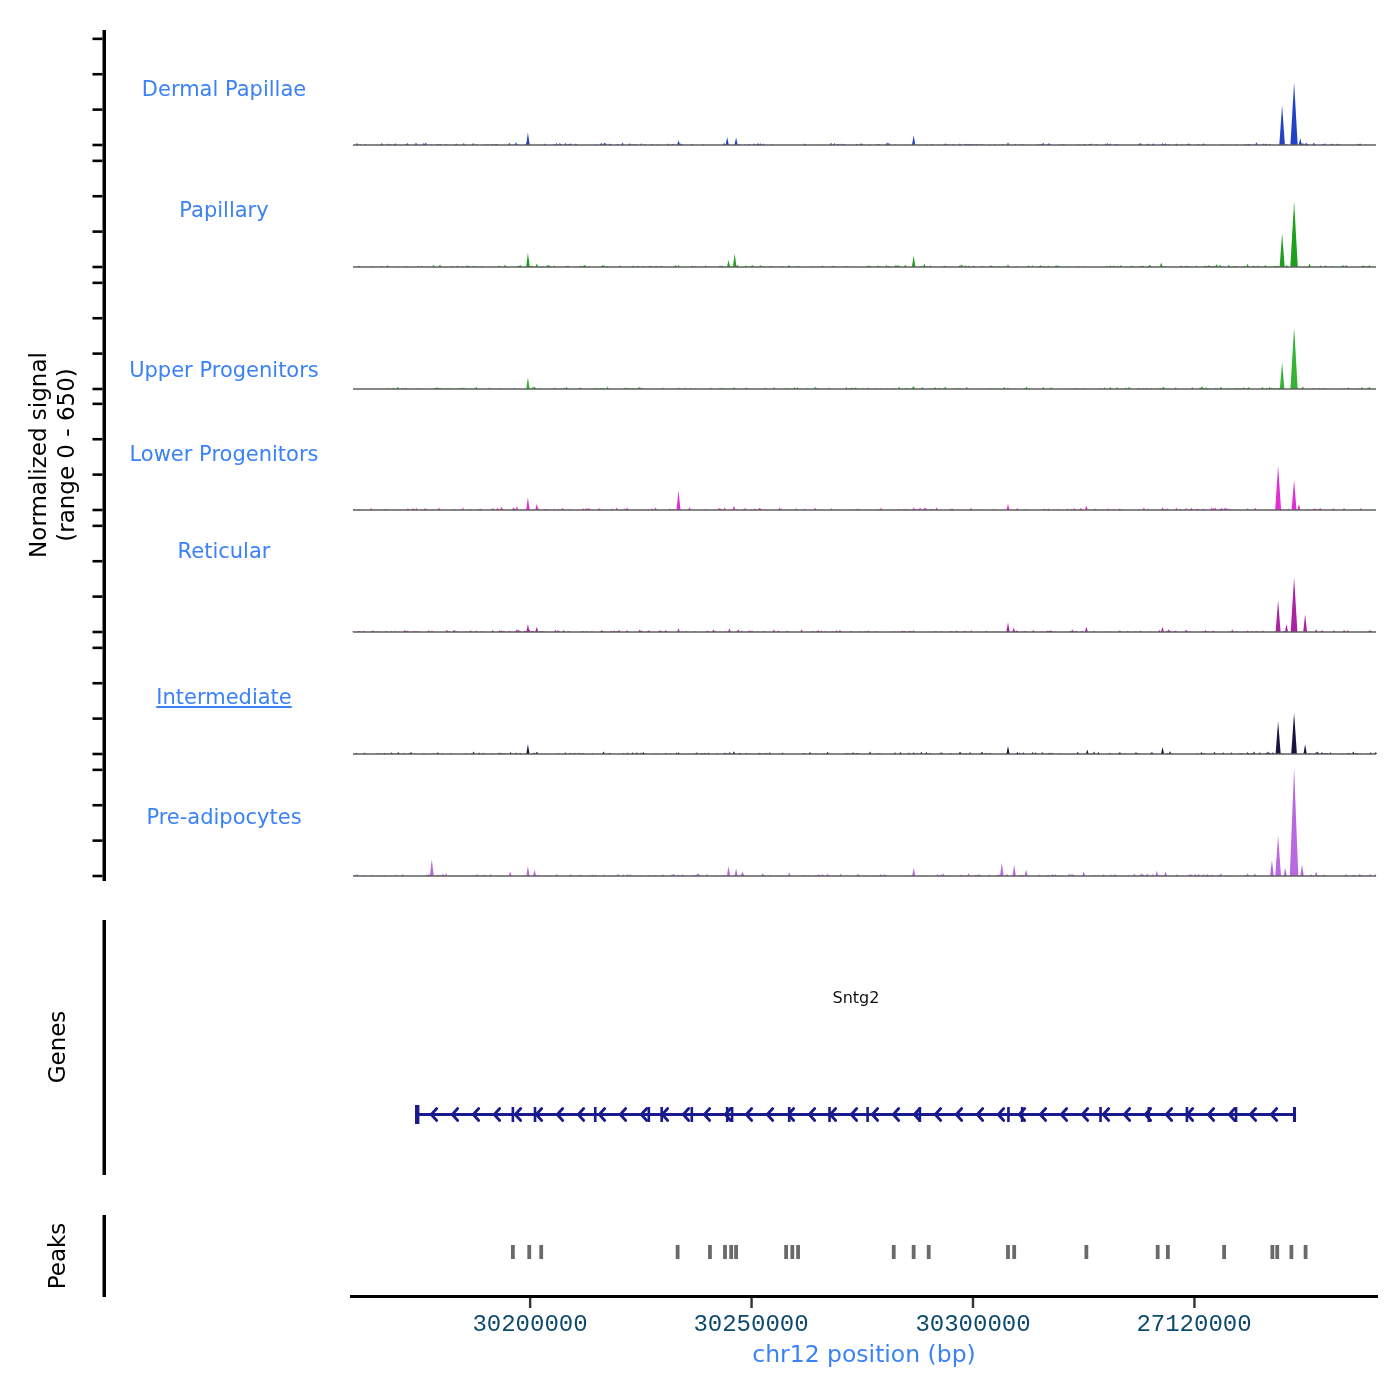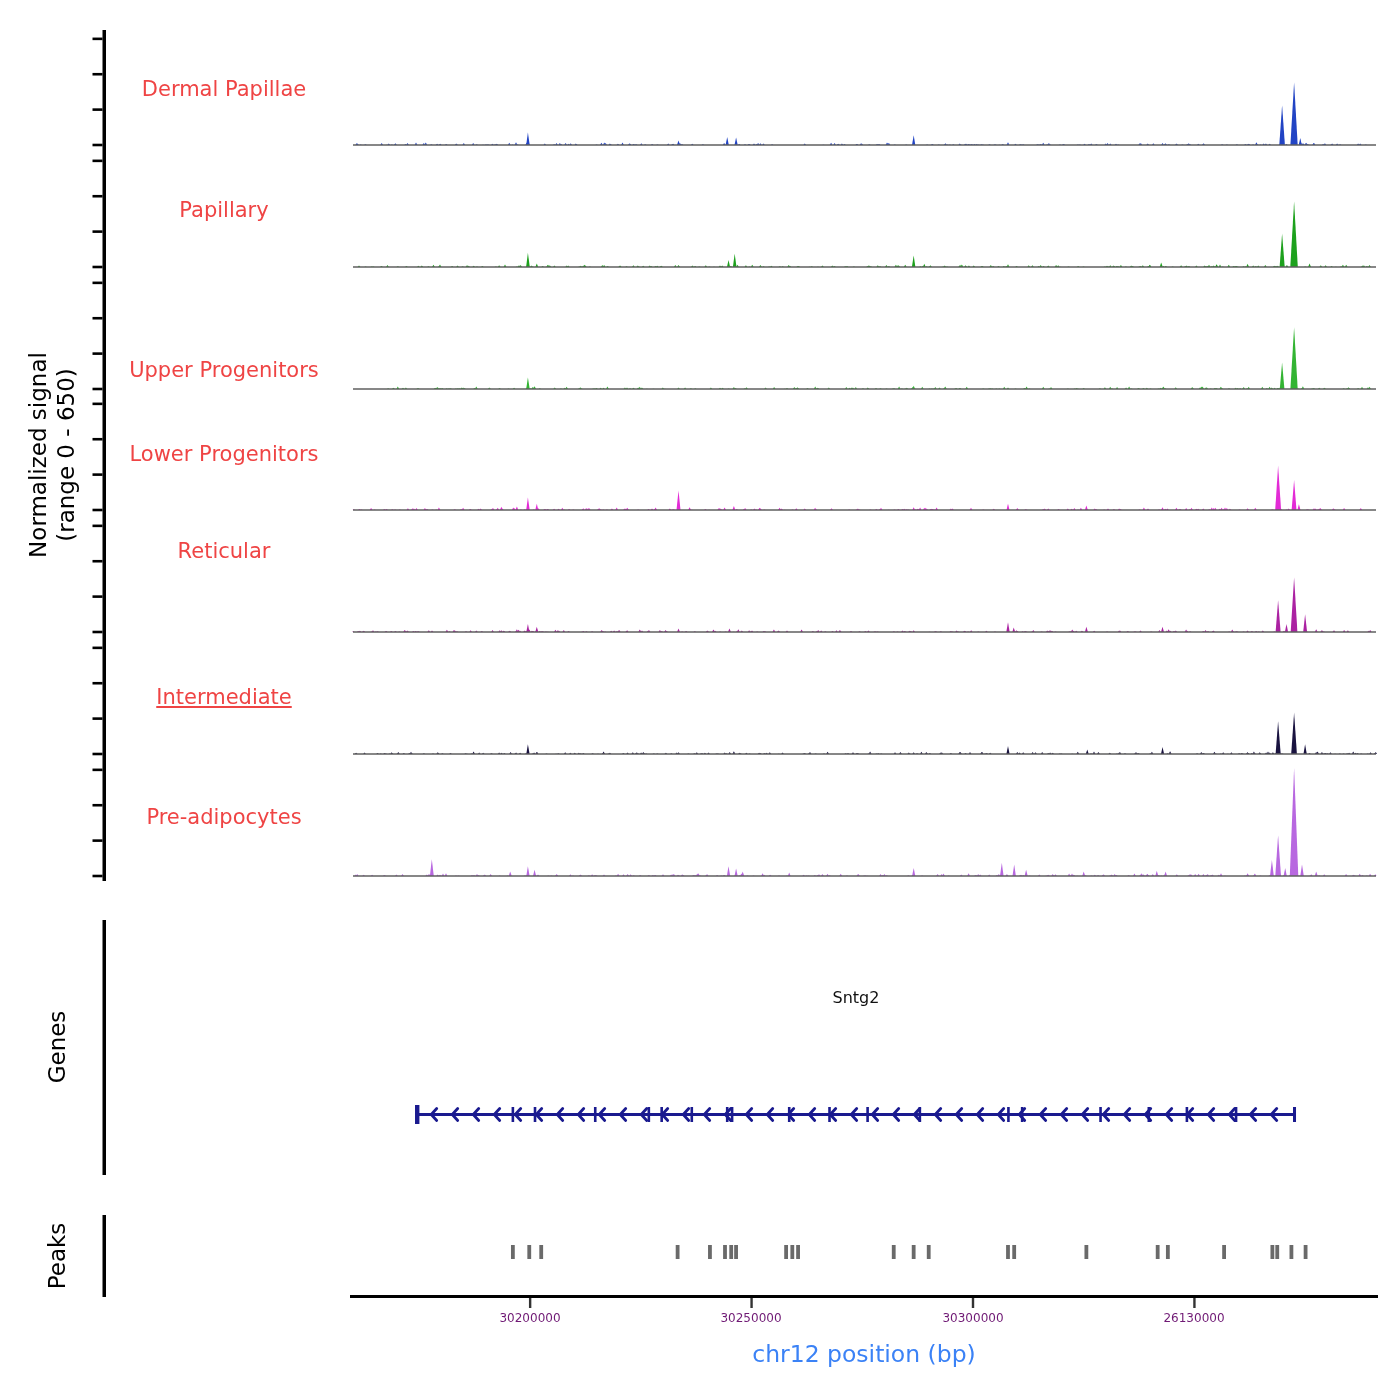--- a/index.html
+++ b/index.html
@@ -4,32 +4,32 @@
 <style>
   html,body{margin:0;padding:0;background:#ffffff;}
   #stage{
     position:relative;width:1400px;height:1400px;background:#ffffff;overflow:hidden;
     font-family:"DejaVu Sans","Liberation Sans",sans-serif;color:#1b1b1b;
   }
   .abs{position:absolute;}
   #chart-svg{position:absolute;left:0;top:0;}
   .track-label{
     left:104px;width:240px;text-align:center;font-size:21px;line-height:1.2;
-    color:#ef4444;
+    color:#3b82f6;
   }
   .vlabel{
     transform:translate(-50%,-50%) rotate(-90deg);
     white-space:nowrap;font-size:23px;color:#000;text-align:center;
   }
   .vlabel-2line{
     transform:translate(-50%,-50%) rotate(-90deg);
     font-size:23px;color:#000;text-align:center;line-height:1.22;white-space:nowrap;
   }
   .gene-name{transform:translateX(-50%);font-size:16px;color:#111;}
-  .xtick-label{transform:translateX(-50%);font-size:12px;color:#701a75;white-space:nowrap;}
+  .xtick-label{transform:translateX(-50%);font-size:24px;color:#0c4a6e;white-space:nowrap;font-family:Liberation Mono, monospace;}
   .xaxis-title{transform:translateX(-50%);font-size:23.5px;color:#3b82f6;white-space:nowrap;}
 </style>
 </head>
 <body>
 
 <div id="stage">
 
   <svg id="chart-svg" width="1400" height="1400" viewBox="0 0 1400 1400">
       <g>
         <polygon points="1021.8,145 1023.2,144.3 1024.5,145" fill="#2244c4"></polygon>
@@ -1857,16 +1857,16 @@
   <div class="abs track-label" style="top:805px;">Pre-adipocytes</div>
 
   <div class="abs vlabel" style="left:57px;top:1047px;">Genes</div>
   <div class="abs vlabel" style="left:57px;top:1256px;">Peaks</div>
 
   <div class="abs gene-name" style="left:856px;top:988px;">Sntg2</div>
 
   <div class="abs xtick-label" style="left:530px;top:1311px;">30200000</div>
   <div class="abs xtick-label" style="left:751px;top:1311px;">30250000</div>
   <div class="abs xtick-label" style="left:973px;top:1311px;">30300000</div>
-  <div class="abs xtick-label" style="left:1194px;top:1311px;">26130000</div>
+  <div class="abs xtick-label" style="left:1194px;top:1311px;">27120000</div>
 
   <div class="abs xaxis-title" style="left:864px;top:1340px;">chr12 position (bp)</div>
 </div>
 
 </body></html>

